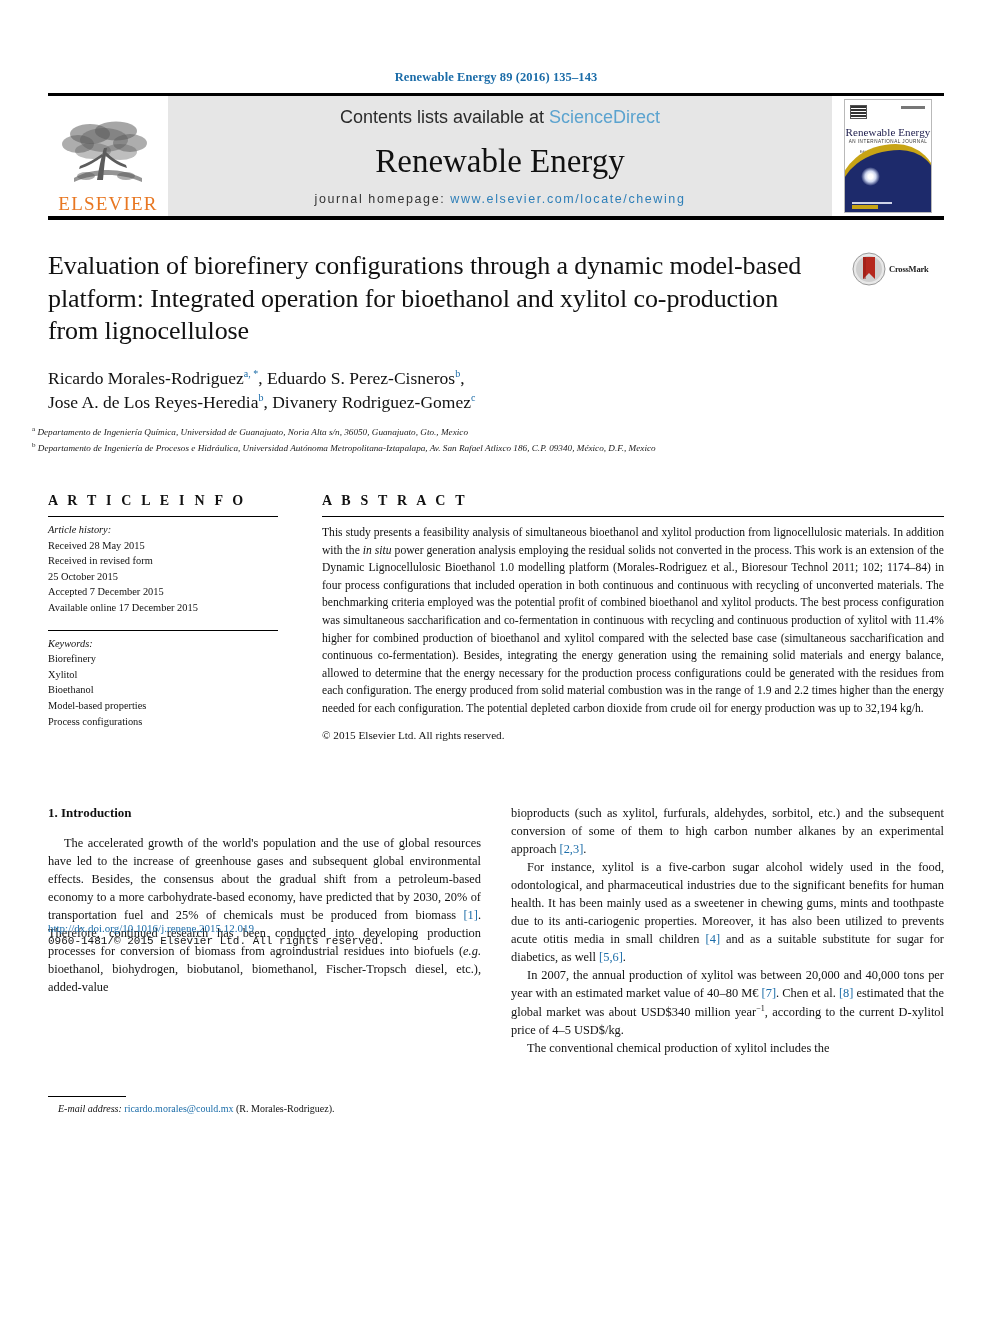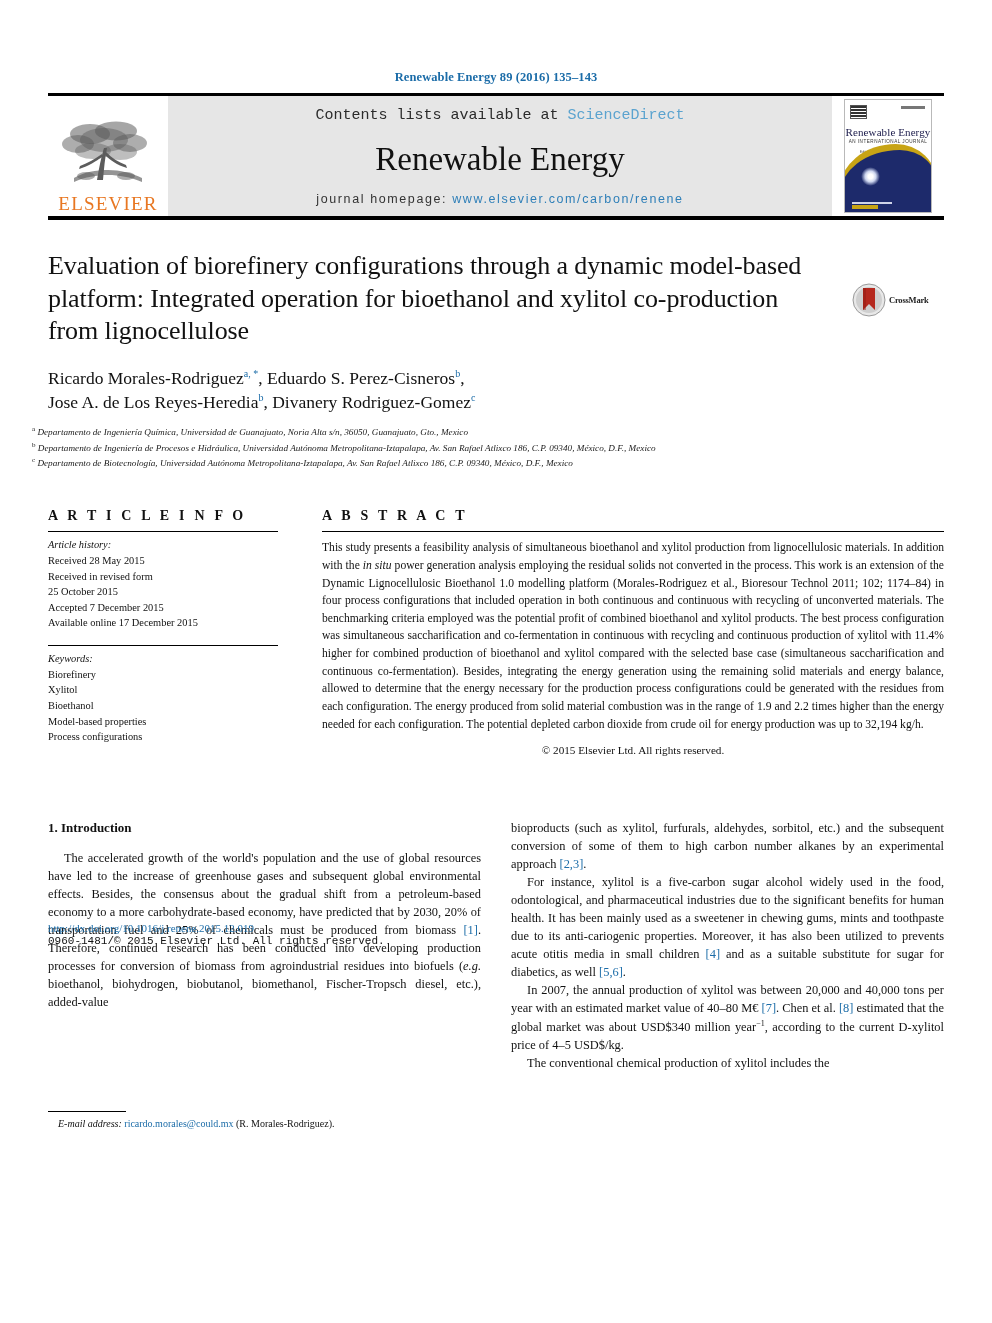--- a/index.html
+++ b/index.html
@@ -59,22 +59,22 @@
   .masthead-center {
     flex: 1 1 auto;
     background: #e6e6e6;
     display: flex;
     flex-direction: column;
     align-items: center;
     justify-content: space-between;
     padding: 11px 0 10px 0;
   }
   .contents-line {
-    font-family: Liberation Mono, monospace;
-    font-size: 15px;
+    font-family: Liberation Sans, sans-serif;
+    font-size: 18px;
     color: #2b2b2b;
   }
   .contents-line .sd {
     color: #5ba3cf;
   }
   .journal-name {
     font-family: "Liberation Serif", serif;
     font-size: 33px;
     color: #111;
     line-height: 1;
@@ -177,21 +177,21 @@
     font-weight: normal;
     font-size: 26px;
     line-height: 1.25;
     margin: 0;
     color: #111;
     letter-spacing: -0.1px;
   }
   .crossmark {
     flex: 0 0 92px;
     display: flex;
-    align-items: center;
+    align-items: flex-start;
     justify-content: flex-start;
     padding-top: 2px;
   }
   .crossmark-badge {
     display: flex; align-items: center; gap: 3px;
   }
   .crossmark-label {
     font-family: "Liberation Serif", serif;
     font-weight: bold;
     font-size: 8.5px;
@@ -250,21 +250,21 @@
   .abstract-body {
     font-family: "Liberation Serif", serif;
     font-size: 11.6px;
     line-height: 1.52;
     text-align: justify;
     padding-top: 7px;
     color: #111;
   }
   .abstract-body i { font-style: italic; }
   .copyright {
-    text-align: center;
+    text-align: left;
     font-family: "Liberation Serif", serif;
     font-size: 11.2px;
     margin-top: 11px;
     color: #111;
   }
 
   
   .body-cols {
     margin: 64px 48px 0 48px;
     display: flex;
@@ -360,21 +360,21 @@
       </svg>
       <div class="elsevier-word">ELSEVIER</div>
     </div>
 
     <div class="masthead-center">
       <div class="contents-line">
         <span>Contents lists available at </span><span class="sd">ScienceDirect</span>
       </div>
       <div class="journal-name">Renewable Energy</div>
       <div class="homepage-line">
-        <span>journal homepage: </span><span class="url">www.elsevier.com/carbon/renene</span>
+        <span>journal homepage: </span><span class="url">www.elsevier.com/locate/chewing</span>
       </div>
     </div>
 
     <div class="cover-wrap">
       <div class="cover">
         <div class="cover-top-code"></div>
         <div class="cover-issn"></div>
         <div class="cover-title">Renewable Energy</div>
         <div class="cover-sub">AN INTERNATIONAL JOURNAL</div>
         <div class="cover-sub2">Editor-in-Chief: Soteris A. Kalogirou</div>
@@ -411,21 +411,20 @@
       <span>Ricardo Morales-Rodriguez</span><sup class="star">a, *</sup><span>, Eduardo S. Perez-Cisneros</span><sup>b</sup>,
     </div>
     <div>
       <span>Jose A. de Los Reyes-Heredia</span><sup>b</sup><span>, Divanery Rodriguez-Gomez</span><sup>c</sup>
     </div>
   </div>
 
   <div class="affiliations">
     <div><span class="marker">a</span> <span>Departamento de Ingeniería Química, Universidad de Guanajuato, Noria Alta s/n, 36050, Guanajuato, Gto., Mexico</span></div>
     <div><span class="marker">b</span> <span>Departamento de Ingeniería de Procesos e Hidráulica, Universidad Autónoma Metropolitana-Iztapalapa, Av. San Rafael Atlixco 186, C.P. 09340, México, D.F., Mexico</span></div>
-    <div><span class="marker">c</span> <span>Departamento de Biotecnología, Universidad Autónoma Metropolitana-Iztapalapa, Av. San Rafael Atlixco 186, C.P. 09340, México, D.F., Mexico</span></div>
   </div>
 
   <div class="info-abstract">
 
     <div class="col-info">
       <div class="section-head">A R T I C L E   I N F O</div>
       <div class="rule-thin"></div>
       <div class="info-body">
         <div class="lab">Article history:</div>
         <div>Received 28 May 2015</div>

